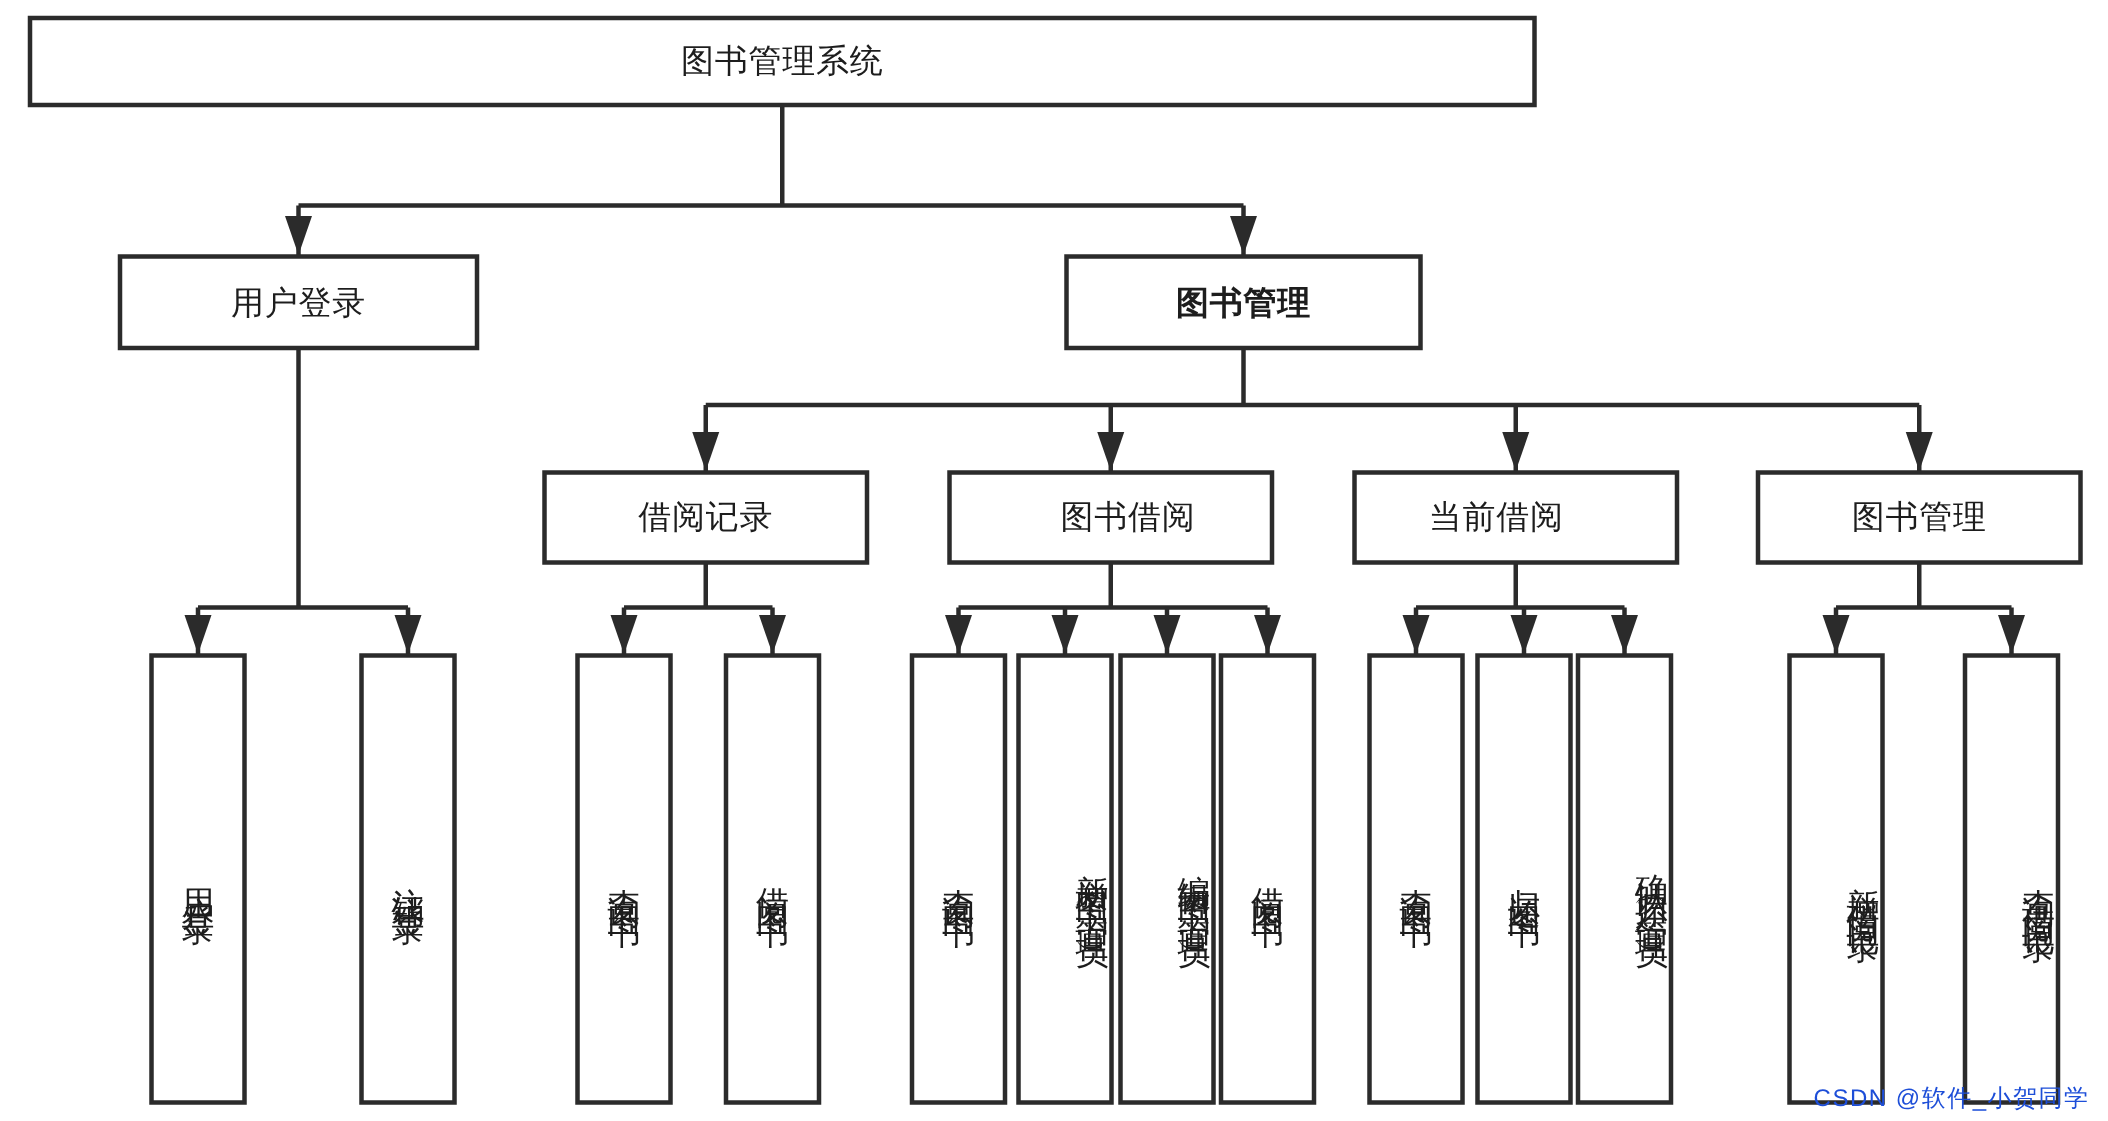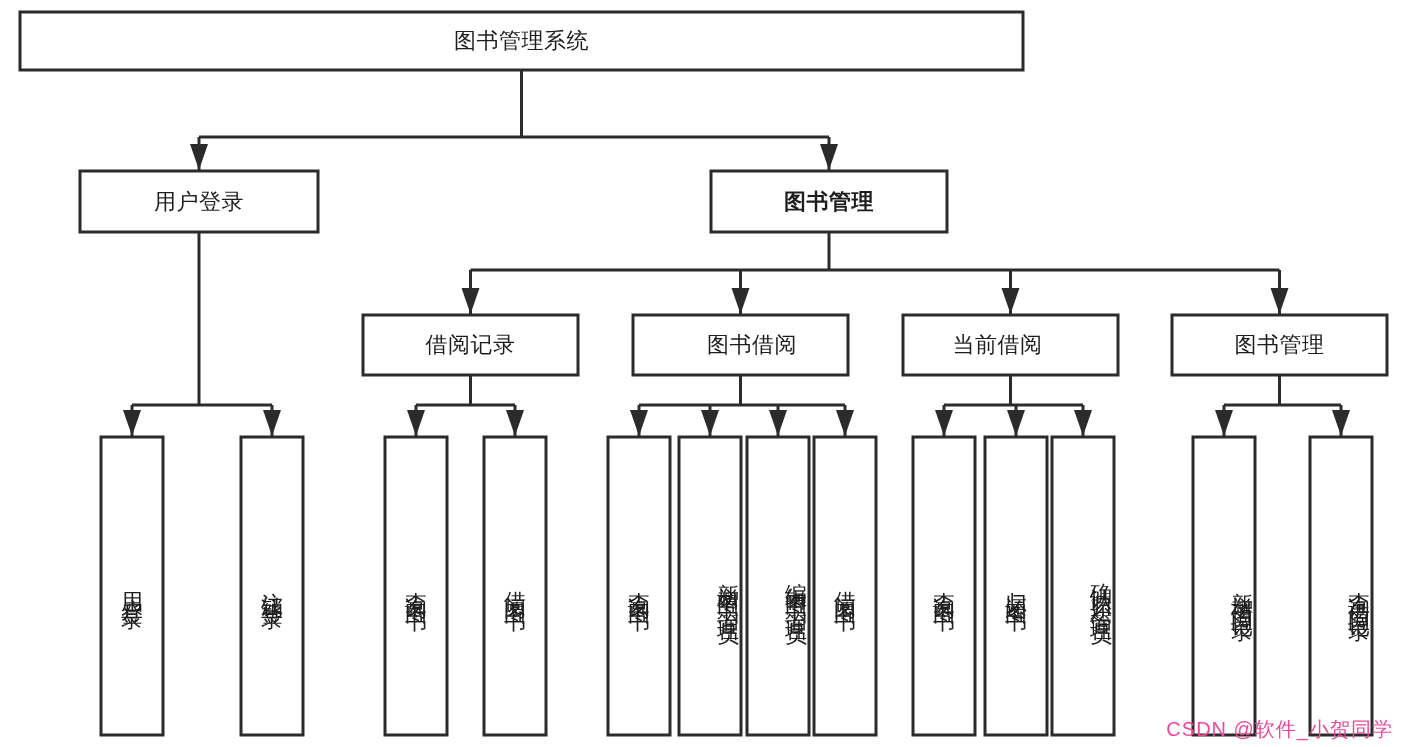--- a/index.html
+++ b/index.html
@@ -35,22 +35,22 @@
     justify-content:center;
     padding-top:6px;
   }
   .node-label.vertical.centered{
     align-items:center;
     padding-top:0;
   }
   .watermark{
     position:absolute;
     right:12px;bottom:4px;
-    color:#ec4899;
-    font-size:20px;
+    color:#1d4ed8;
+    font-size:16px;
     letter-spacing:1px;
     white-space:nowrap;
     user-select:none;
   }
 </style>
 </head>
 <body>
 
 <div id="diagram-root">
   <svg id="diagram-svg" viewBox="0 0 1405 747">

